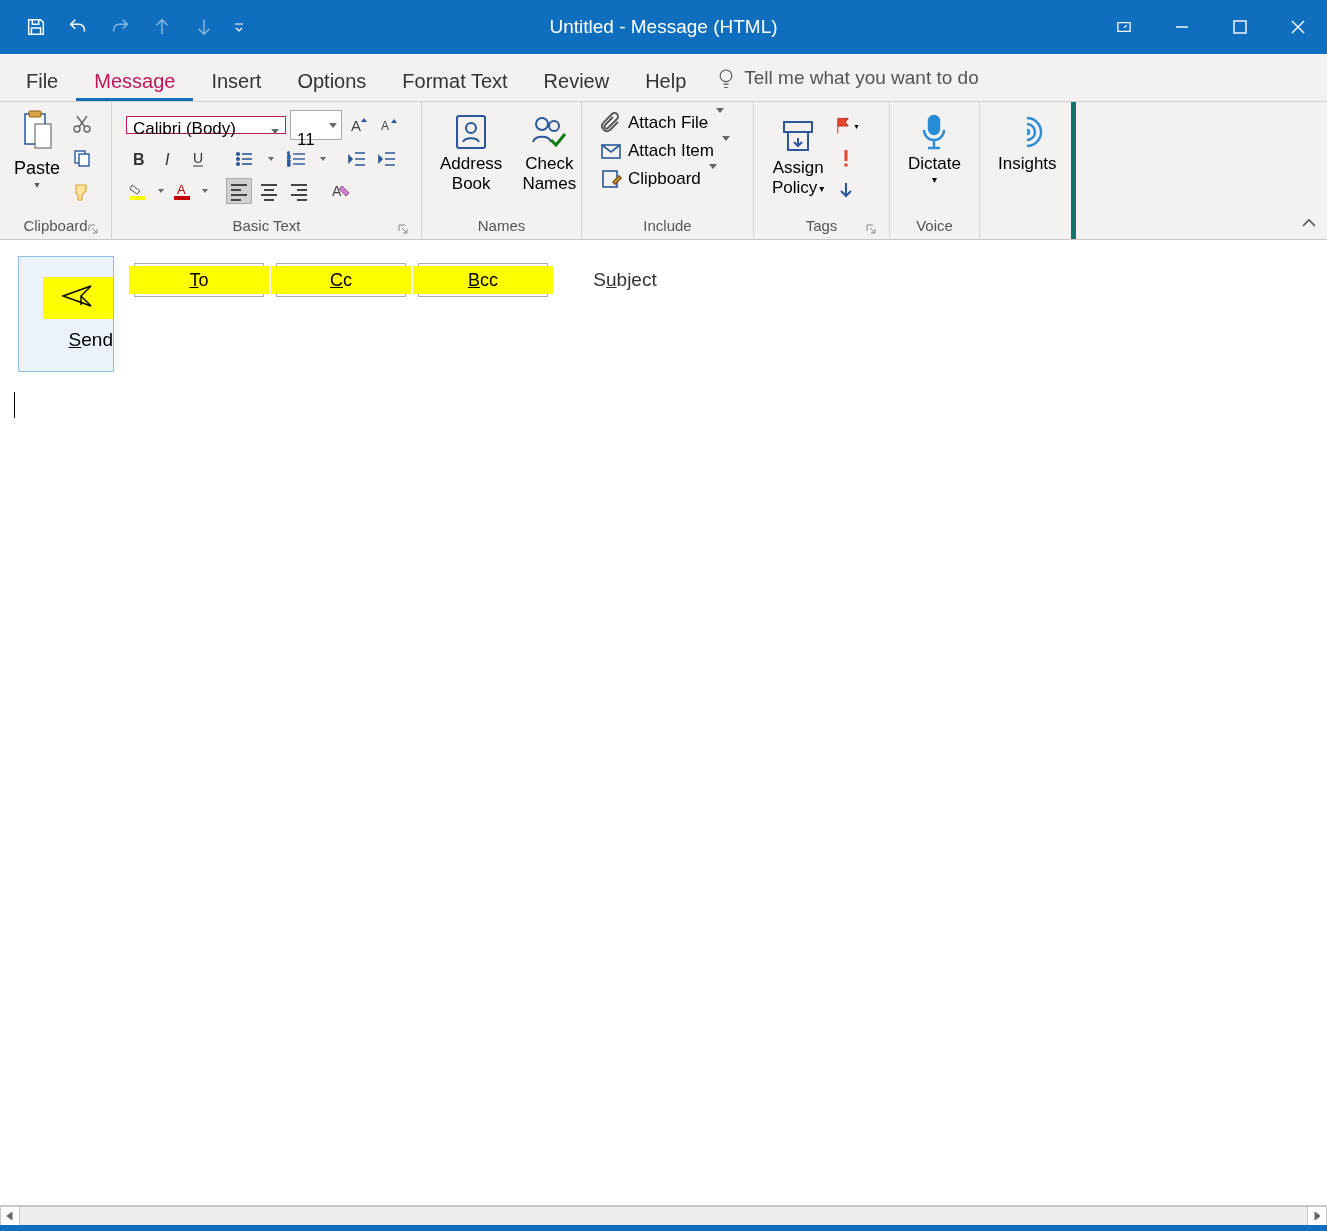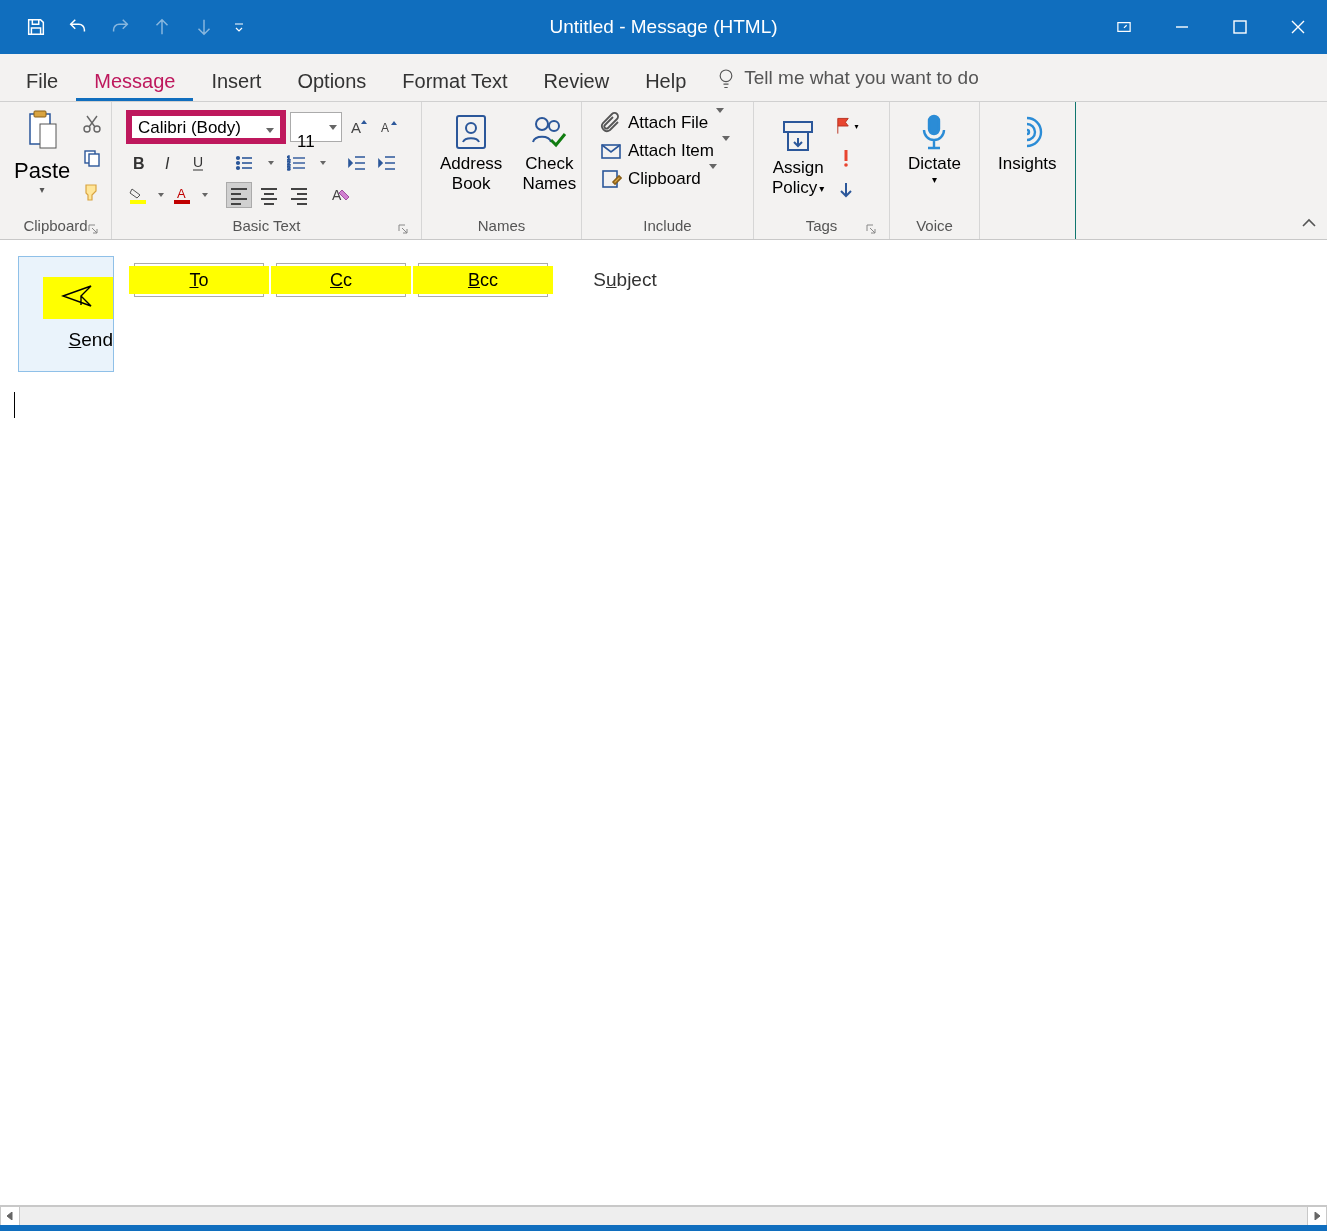--- a/index.html
+++ b/index.html
@@ -29,30 +29,30 @@
 .group { border-right: 1px solid #d6d6d6; display: flex; flex-direction: column; padding: 4px 8px 0; }
 .group-body { flex: 1; display: flex; align-items: flex-start; }
 .group-label { height: 28px; display:flex; align-items:center; justify-content:center; font-size:15px; color:#555; position:relative; }
 .dialog-launcher { position:absolute; right:4px; bottom:6px; width:12px; height:12px; }
 .dialog-launcher svg { width:12px; height:12px; stroke:#888; fill:none; stroke-width:1; }
 
 
 .clipboard-body { display:flex; gap:4px; }
 .paste-stack { display:flex; flex-direction:column; align-items:center; padding: 4px 6px 0; }
 .paste-icon svg { width:36px; height:42px; }
-.paste-label { font-size:22px; margin-top:2px; }
+.paste-label { font-size:18px; margin-top:2px; }
 .paste-dd { font-size:10px; color:#555; }
 .clip-col { display:flex; flex-direction:column; gap:10px; padding-top:6px; }
 .clip-mini { width:24px; height:24px; display:flex; align-items:center; justify-content:center; }
 .clip-mini svg { width:20px; height:20px; }
 
 
 .basictext-body { display:flex; flex-direction:column; gap:6px; padding:4px 6px; }
 .bt-row { display:flex; align-items:center; gap:4px; }
-.font-select { border:6px solid #be185d; background:#fff; height:34px; width:160px; padding:2px 22px 2px 6px; font-size:17px; position:relative; }
+.font-select { border:1px solid #be185d; background:#fff; height:18px; width:160px; padding:2px 22px 2px 6px; font-size:17px; position:relative; }
 .font-select::after { content:""; position:absolute; right:6px; top:12px; border-left:4px solid transparent; border-right:4px solid transparent; border-top:5px solid #666; }
 .size-select { border:1px solid #ababab; background:#fff; height:30px; width:52px; padding:19px 18px 2px 6px; font-size:17px; position:relative; }
 .size-select::after { content:""; position:absolute; right:4px; top:12px; border-left:4px solid transparent; border-right:4px solid transparent; border-top:5px solid #666; }
 .mini-btn { width:26px; height:26px; display:flex; align-items:center; justify-content:center; }
 .mini-btn.wd { width:34px; }
 .mini-btn svg { width:20px; height:20px; }
 .mini-btn.active { background:#d0d0d0; border:1px solid #aaa; }
 .caret-sm { width:10px; display:flex; align-items:center; justify-content:center; }
 .caret-sm::before { content:""; border-left:3px solid transparent; border-right:3px solid transparent; border-top:4px solid #666; }
 
@@ -470,21 +470,21 @@
           </div>
         <span>Dictate</span>
         <span style="font-size:10px">▾</span>
       </div>
     </div>
     <div class="group-label">
         <span>Voice</span>
       </div>
   </div>
 
-  <div class="group" style="width:96px;border-right:1px solid #0f766e">
+  <div class="group" style="width:96px;border-right:5px solid #0f766e">
     <div class="group-body insights-body">
       <div class="big-btn">
         <div class="icon-slot">
             <svg viewBox="0 0 40 40" fill="none" stroke="#2b8cd6" stroke-width="2.4">
               <path d="M20 6a14 14 0 110 28M20 12a8 8 0 110 16M20 18a2 2 0 110 4"></path>
             </svg>
           </div>
         <span>Insights</span>
       </div>
     </div>

